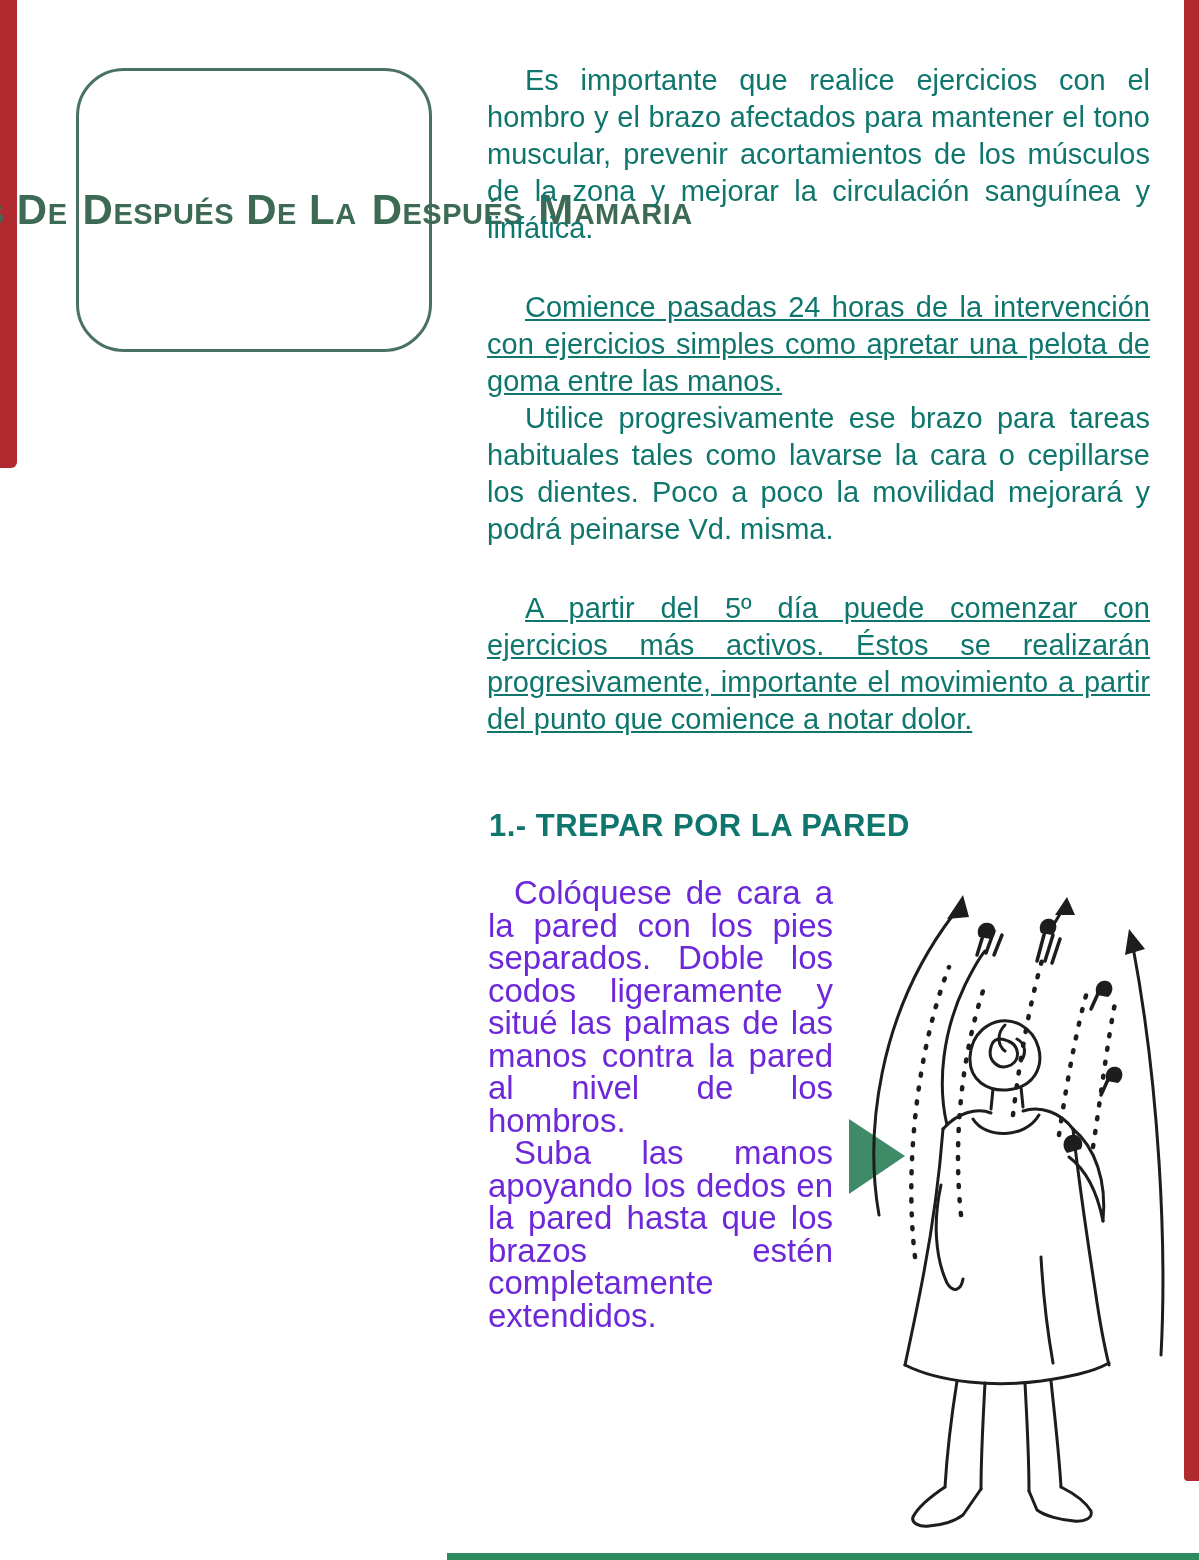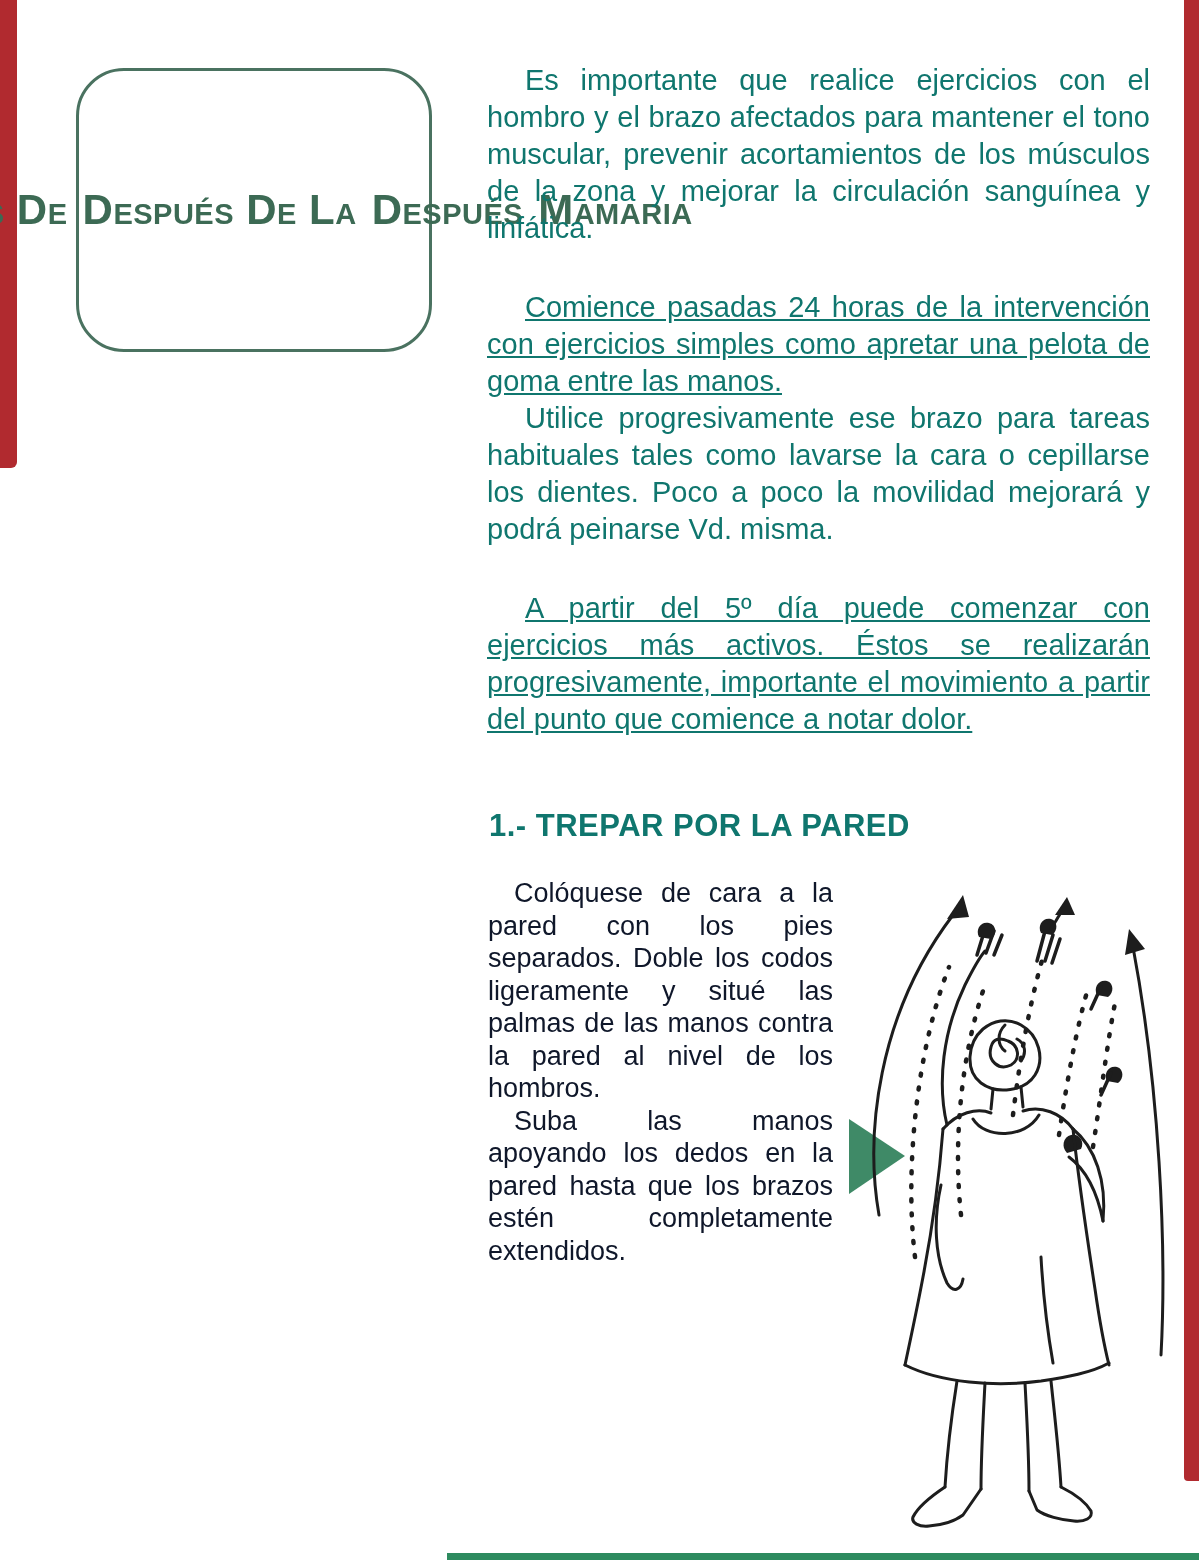--- a/index.html
+++ b/index.html
@@ -58,22 +58,22 @@
   
   .section-heading{
     position:absolute;left:489px;top:808px;margin:0;
     font-size:31px;font-weight:bold;letter-spacing:.5px;
     color:#0f766e;
   }
 
   
   .exercise-text{
     position:absolute;left:488px;top:877px;width:345px;
-    color:#0f172a;
-    font-size:27px;line-height:32.5px;
+    color:#6d28d9;
+    font-size:33px;line-height:32.5px;
     text-align:justify;
   }
   .exercise-text p{margin:0;}
   .indent-sm{text-indent:26px;}
 
   
   .pointer-triangle{
     position:absolute;left:849px;top:1119px;
     width:0;height:0;
     border-top:37px solid transparent;

